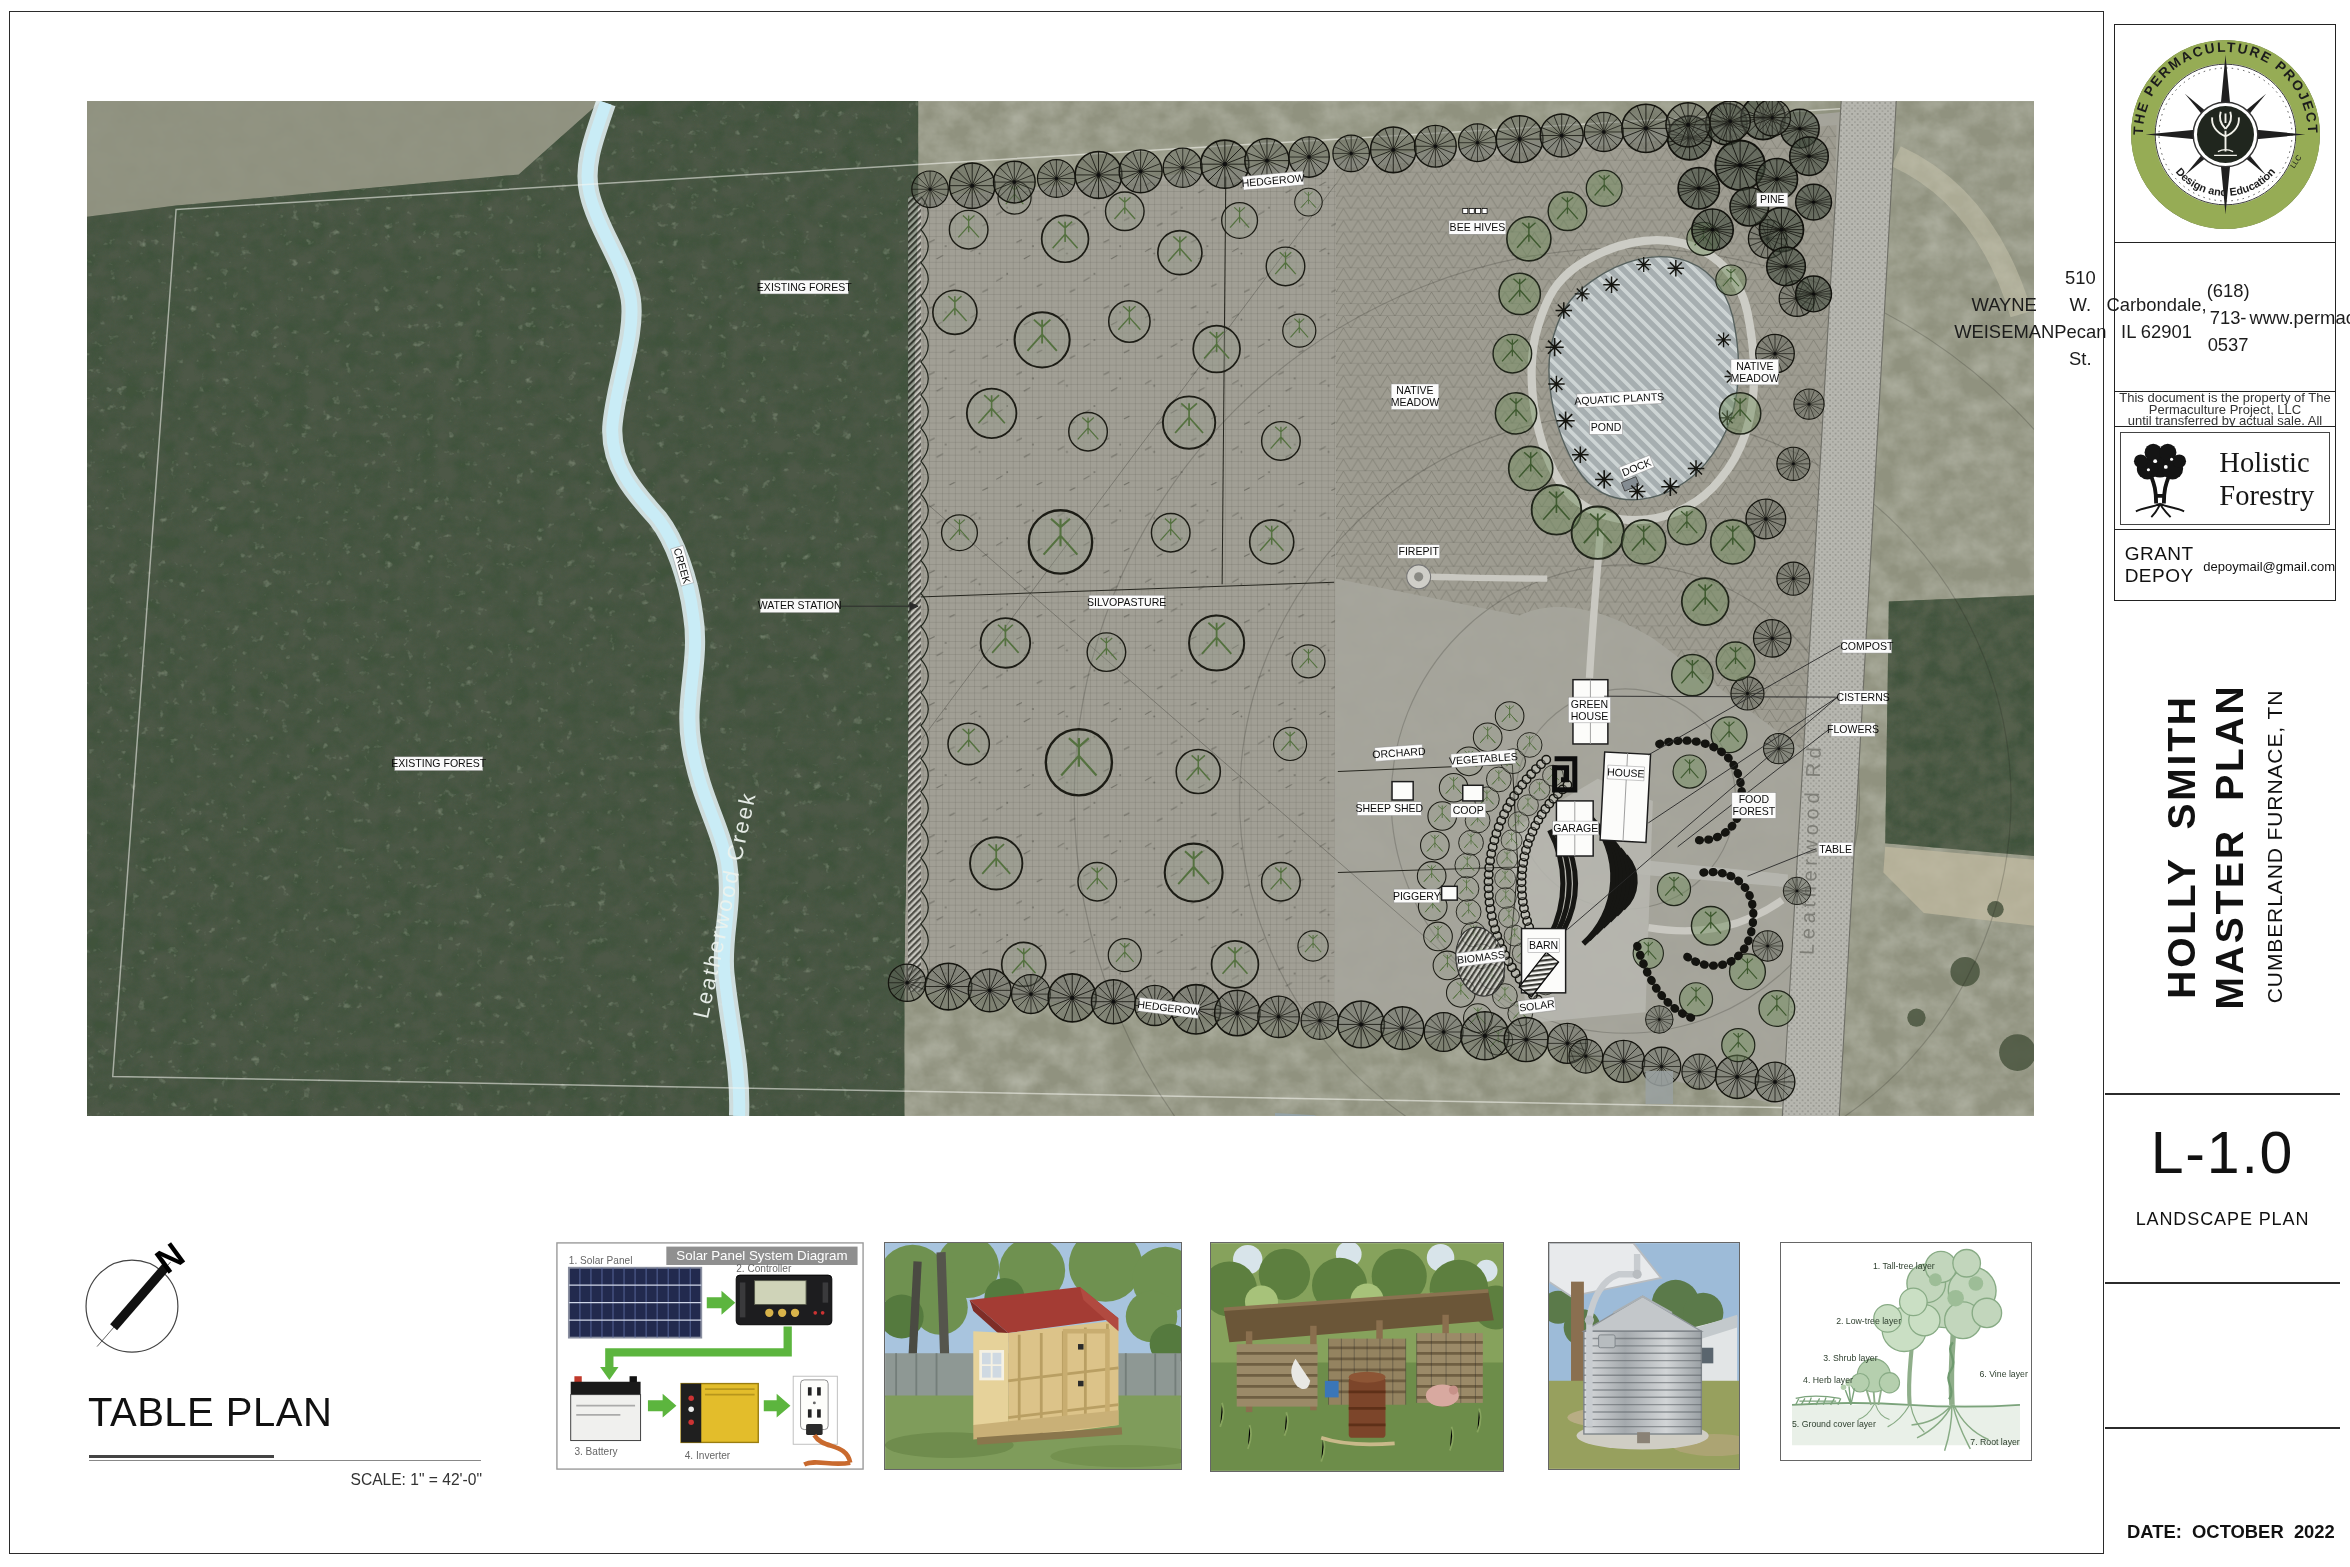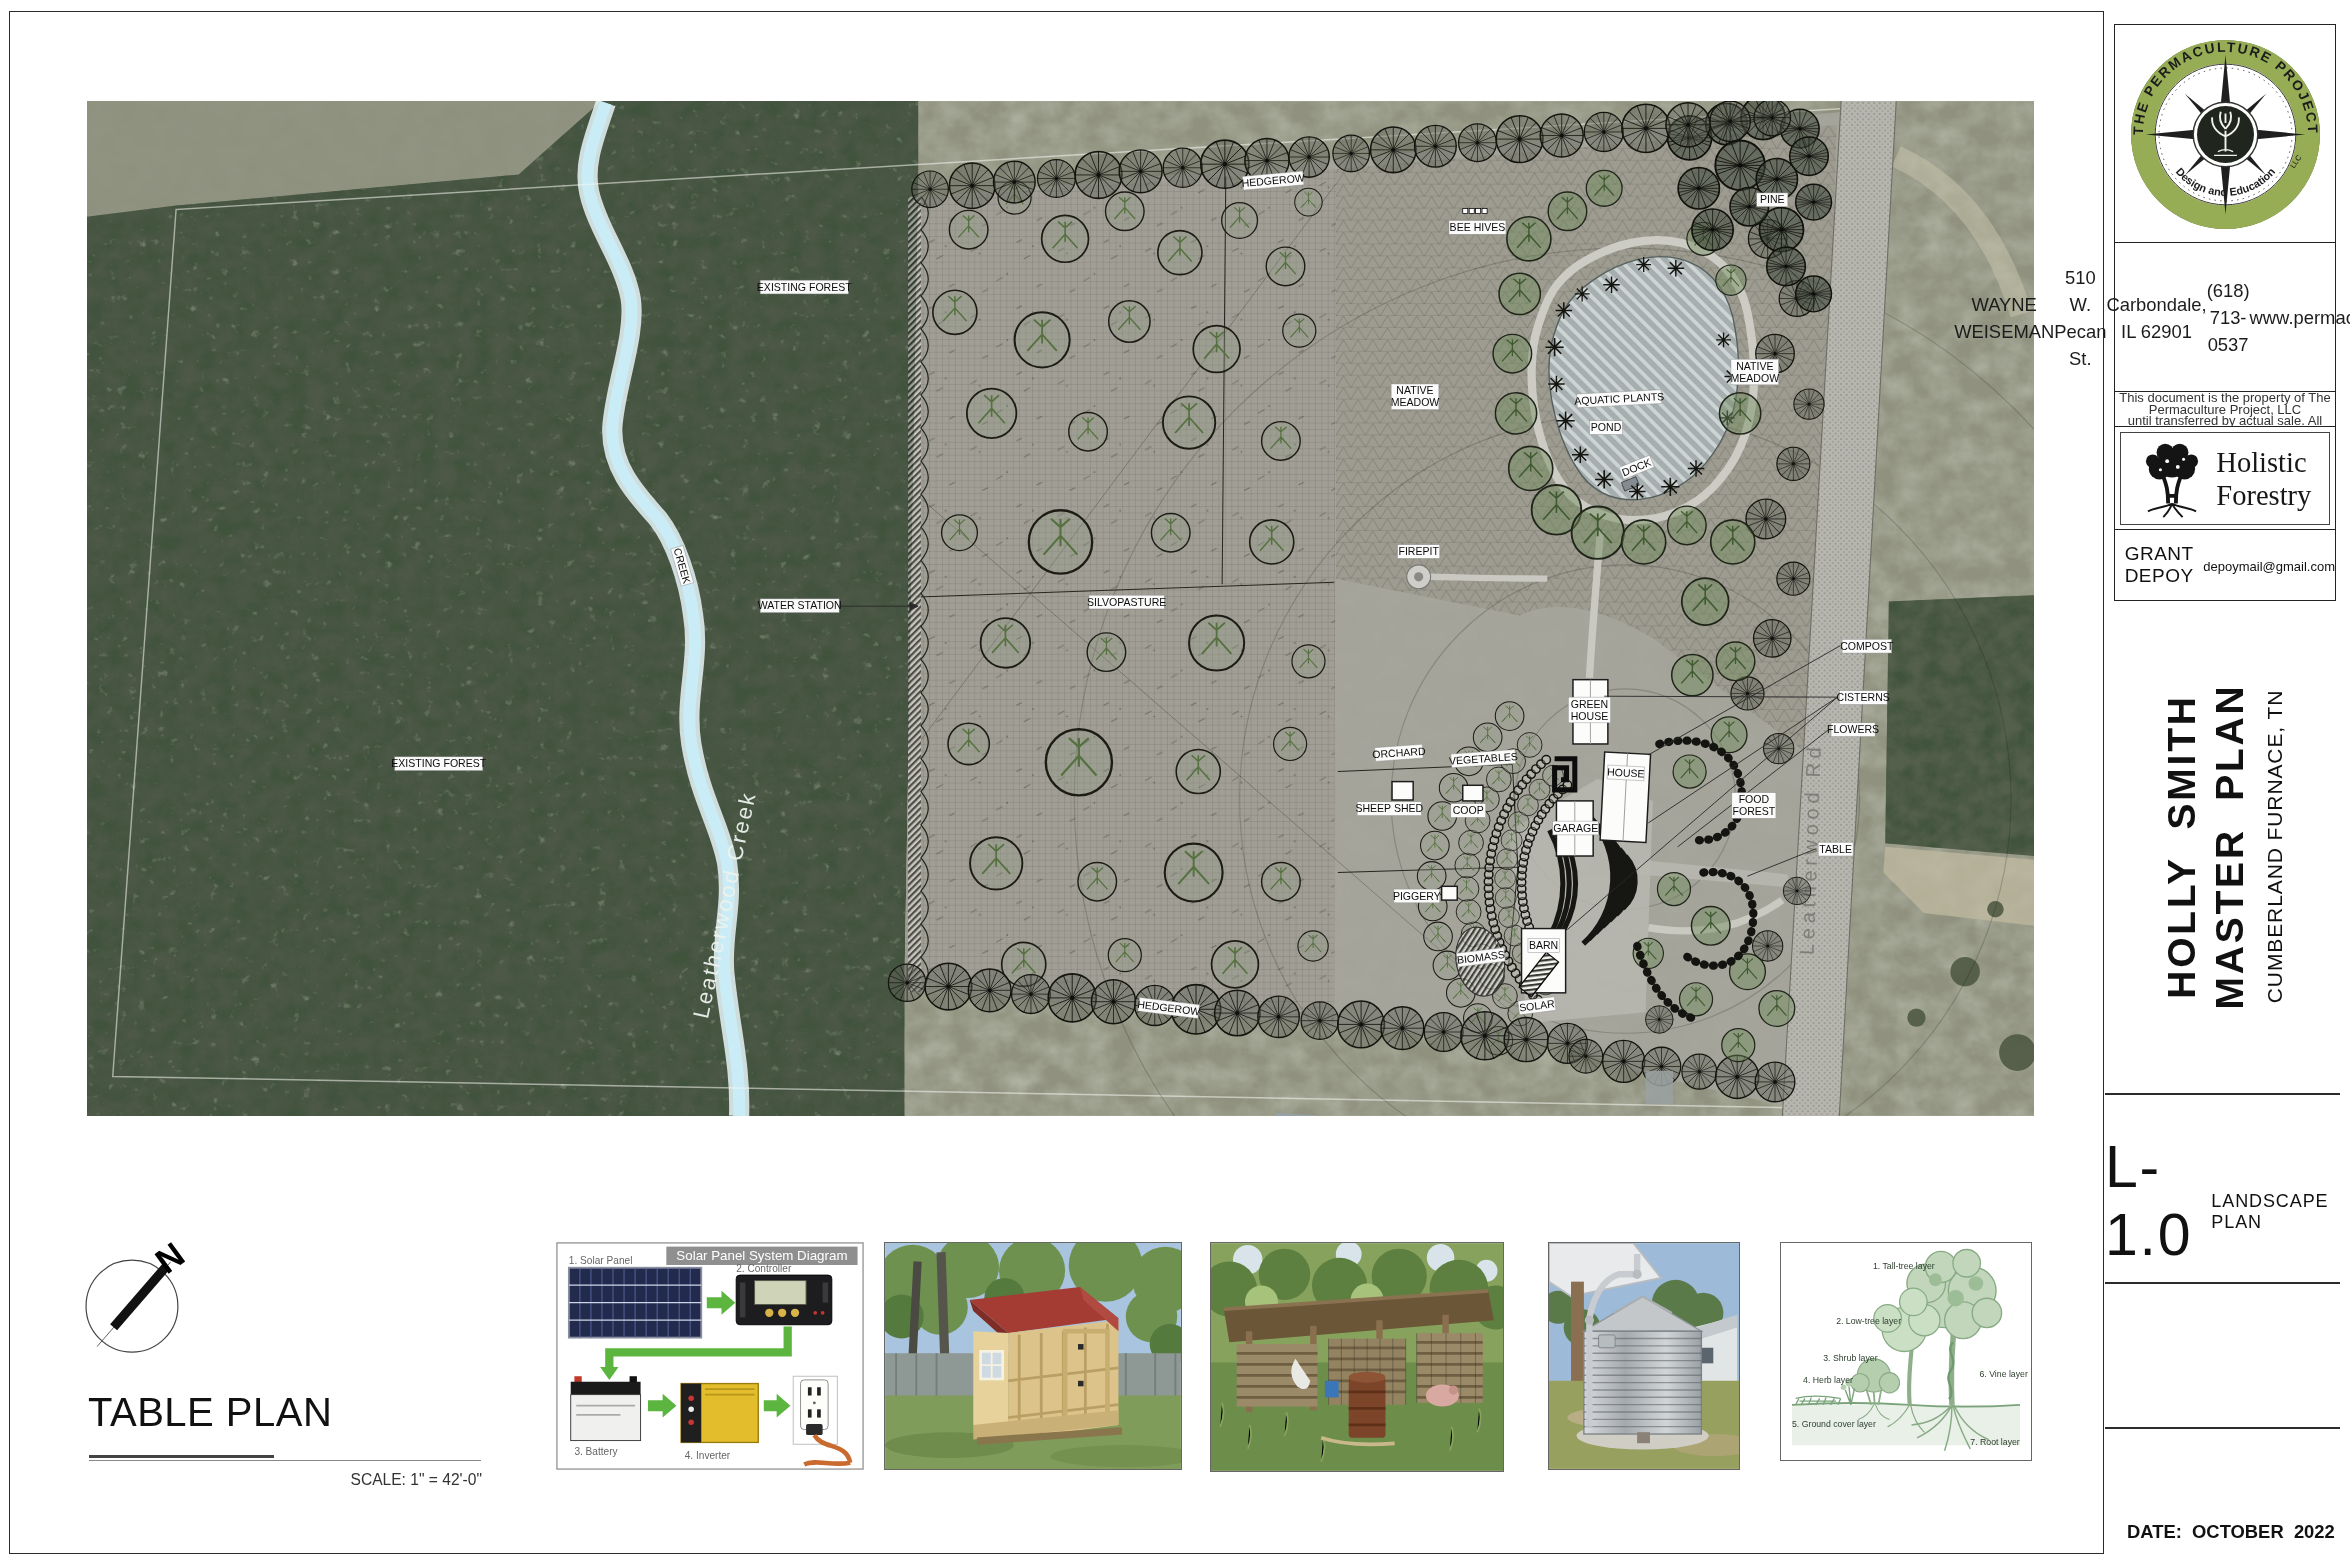--- a/index.html
+++ b/index.html
@@ -4,31 +4,31 @@
 <style>
   html,body{margin:0;padding:0;background:#ddd}
   .page{position:relative;width:2351px;height:1568px;background:#fff;font-family:"Liberation Sans",sans-serif;color:#111;overflow:hidden}
   .abs{position:absolute}
   .border-outer{left:9.2px;top:11px;width:2327px;height:1541px;border:1.8px solid #2b2b2b}
   .tb-col{left:2103px;top:11px;width:237px;height:1543px;border-left:1.8px solid #2b2b2b;background:#fff}
   .tb-box{position:absolute;border:1.8px solid #222;background:#fff;box-sizing:border-box}
   .tb-line{position:absolute;left:2105px;width:235px;height:1.8px;background:#2b2b2b}
   .contact{display:flex;flex-direction:row;align-items:center;justify-content:center;text-align:center;font-size:18.4px;line-height:27px;color:#1c1c1c}
   .copytext{font-size:13px;line-height:11.5px;text-align:center;color:#333;display:flex;flex-direction:column;}
-  .holistic{display:flex;align-items:center;gap:10px;padding:16px}
+  .holistic{display:flex;align-items:center;gap:25px;padding:4px}
   .holistic-inner{position:absolute;inset:4.6px;border:1.4px solid #444}
   .holistic-name{font-family:"Liberation Serif",serif;font-size:28.5px;line-height:33px;color:#161616}
   .grant{display:flex;flex-direction:row;align-items:center;justify-content:center;text-align:center}
   .grant-name{font-size:19px;letter-spacing:0.5px}
   .grant-email{font-size:13px;margin-top:3.7px}
   .vwrap{position:absolute;left:2105px;top:602px;width:235px;height:489px;overflow:visible}
   .vin{width:489px;height:235px;transform-origin:0 0;transform:rotate(-90deg) translateX(-489px);display:flex;flex-direction:column;justify-content:center;align-items:center}
   .ptitle{font-size:39px;font-weight:bold;letter-spacing:2.8px;line-height:48px;white-space:pre}
   .ploc{font-size:21px;letter-spacing:0.9px;margin-top:9.2px}
-  .sheetnum-box{position:absolute;left:2105px;top:1095px;width:235px;height:187px;display:flex;flex-direction:row;align-items:center;justify-content:flex-start;padding-top:24px;box-sizing:border-box}
+  .sheetnum-box{position:absolute;left:2105px;top:1095px;width:235px;height:187px;display:flex;flex-direction:column;align-items:center;justify-content:flex-start;padding-top:24px;box-sizing:border-box}
   .sheetnum{font-size:59px;letter-spacing:1.8px}
   .sheetname{font-size:18px;letter-spacing:0.9px;margin-top:22px}
   .dateblock{position:absolute;left:2127px;top:1464px;font-size:18.4px;font-weight:bold;line-height:27px;white-space:pre}
   .siteplan-h{position:absolute;left:88px;top:1390px;font-size:40px;letter-spacing:0.5px;color:#111}
   .ul1{position:absolute;left:89px;top:1455px;width:185px;height:2.8px;background:#444}
   .ul2{position:absolute;left:89px;top:1460px;width:392px;height:0.9px;background:#888}
   .scalenote{position:absolute;left:230px;top:1471px;width:252px;text-align:right;font-size:15.6px;color:#333}
   .photo{position:absolute;border:1.4px solid #666;background:#fff}
   .plab{font-family:"Liberation Sans",sans-serif;font-size:11.5px;fill:#0d0d0d}
   .pbox{fill:#ffffff;stroke:#888;stroke-width:.5;opacity:.97}

